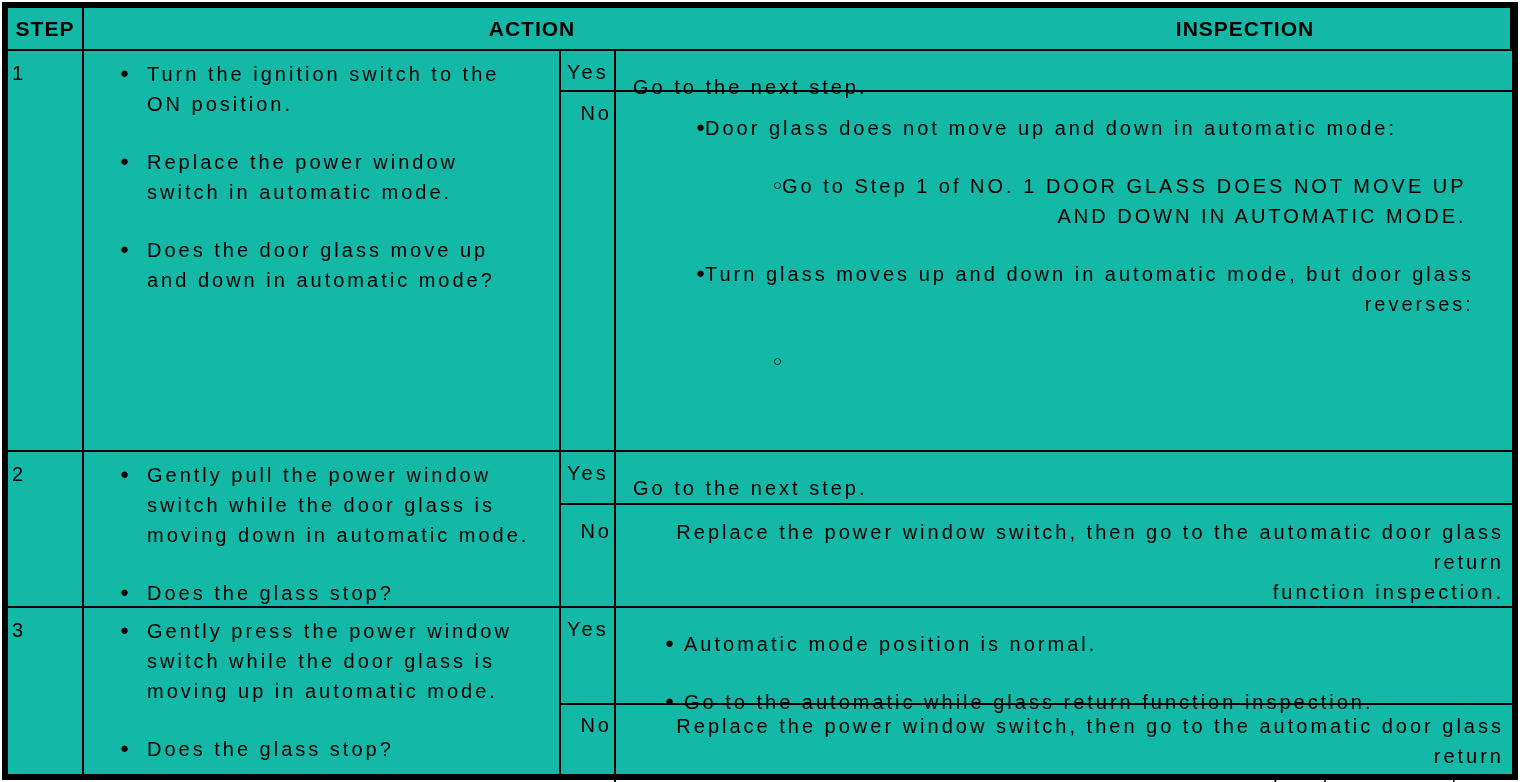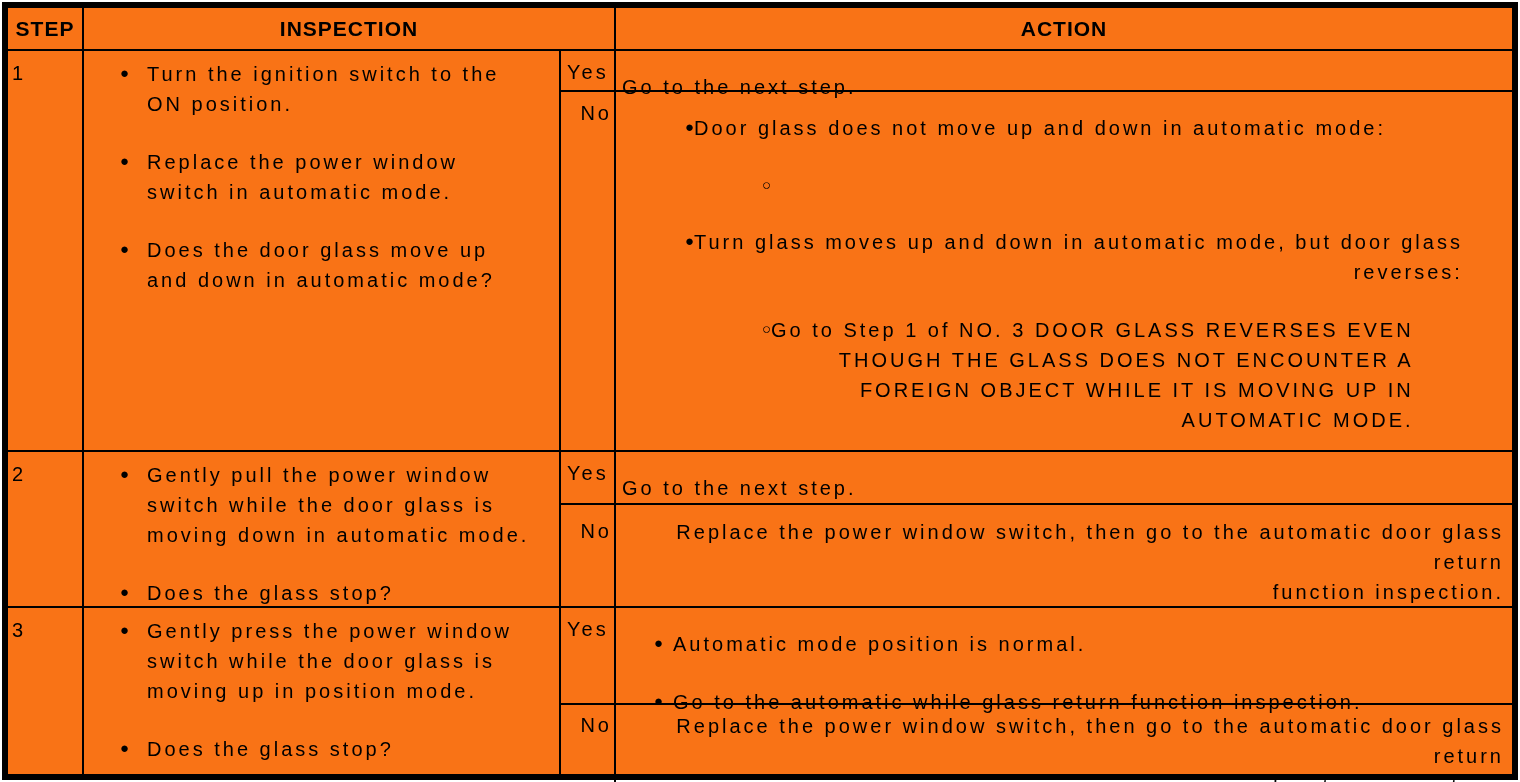--- a/index.html
+++ b/index.html
@@ -1,41 +1,41 @@
 <!DOCTYPE html>
 <html><head>
 <meta charset="utf-8">
 <style>
   * { box-sizing: border-box; margin: 0; padding: 0; }
   html, body { width: 1520px; height: 782px; background: #ffffff; overflow: hidden; }
   body { font-family: "Liberation Sans", "DejaVu Sans", sans-serif; color: #000000; }
 
   .tbl { position: absolute; left: 2px; top: 2px; width: 1516px; height: 778px;
-         border: 6px solid #000; background: #f97316; }
+         border: 6px solid #000; background: #14b8a6; }
 
   
   .hdr { display: flex; height: 43px; border-bottom: 2px solid #000; }
   .hcell { display: flex; align-items: center; justify-content: center;
            font-weight: bold; font-size: 21px; letter-spacing: 1px; }
   .h-step { width: 76px;  border-right: 2px solid #000; }
   .h-insp { width: 532px; border-right: 2px solid #000; }
   .h-act  { flex: 1; }
 
   
   .row { display: flex; }
   .r1 { height: 401px; border-bottom: 2px solid #000; }
   .r2 { height: 156px; border-bottom: 2px solid #000; }
   .r3 { height: 166px; }
 
   .c-step { width: 76px; border-right: 2px solid #000; padding: 8px 2px 0 4px;
             font-size: 20px; line-height: 28px; letter-spacing: 3px; }
   .c-insp { width: 477px; border-right: 2px solid #000; padding: 8px 6px 0 0; }
 
   .rblk { flex: 1; display: flex; flex-direction: column; }
-  .srow { display: flex; }
+  .srow { display: flex; gap: 11px; }
   .sdiv { border-bottom: 2px solid #000; }
   .y1 { height: 41px; } .y2 { height: 53px; } .y3 { height: 97px; }
   .nrow { flex: 1; text-align: right; }
 
   .c-yn  { width: 55px; border-right: 2px solid #000; padding: 7px 2px 0 6px;
            font-size: 20px; line-height: 28px; letter-spacing: 3px; }
   .c-act { flex: 1; padding: 21px 8px 0 6px; }
   .pt12 { padding-top: 12px; } .pt6 { padding-top: 6px; }
 
   .txt { font-size: 20px; line-height: 30px; letter-spacing: 3px; white-space: pre-line; }
@@ -48,22 +48,22 @@
   .lv2 { padding-left: 122px; } .lv2 .mk { width: 27px; }
   .ti .li { padding-left: 32px; } .ti .mk { width: 19px; }
 </style>
 </head>
 <body>
 
 <div class="tbl">
 
   <div class="hdr">
     <div class="hcell h-step">STEP</div>
+    <div class="hcell h-act">ACTION</div>
     <div class="hcell h-insp">INSPECTION</div>
-    <div class="hcell h-act">ACTION</div>
   </div>
 
   <div class="row r1">
     <div class="c-step">1</div>
     <div class="c-insp">
       <div class="li">
         <span class="mk">●</span>
         <span class="txt">Turn the ignition switch to the
 ON position.</span>
       </div>
@@ -87,32 +87,30 @@
       </div>
       <div class="srow nrow">
         <div class="c-yn">No</div>
         <div class="c-act">
           <div class="li lv1">
             <span class="mk">●</span>
             <span class="txt">Door glass does not move up and down in automatic mode:</span>
           </div>
           <div class="li lv2">
             <span class="mk">○</span>
+            <span class="txt">Go to Step 1 of NO. 1 DOOR GLASS DOES NOT MOVE UP
+AND DOWN IN AUTOMATIC MODE.</span>
           </div>
           <div class="li lv1">
             <span class="mk">●</span>
             <span class="txt">Turn glass moves up and down in automatic mode, but door glass
 reverses:</span>
           </div>
           <div class="li lv2">
             <span class="mk">○</span>
-            <span class="txt">Go to Step 1 of NO. 3 DOOR GLASS REVERSES EVEN
-THOUGH THE GLASS DOES NOT ENCOUNTER A
-FOREIGN OBJECT WHILE IT IS MOVING UP IN
-AUTOMATIC MODE.</span>
           </div>
         </div>
       </div>
     </div>
   </div>
 
   <div class="row r2">
     <div class="c-step">2</div>
     <div class="c-insp">
       <div class="li">
@@ -143,21 +141,21 @@
     </div>
   </div>
 
   <div class="row r3">
     <div class="c-step">3</div>
     <div class="c-insp">
       <div class="li">
         <span class="mk">●</span>
         <span class="txt">Gently press the power window
 switch while the door glass is
-moving up in position mode.</span>
+moving up in automatic mode.</span>
       </div>
       <div class="li">
         <span class="mk">●</span>
         <span class="txt">Does the glass stop?</span>
       </div>
     </div>
     <div class="rblk">
       <div class="srow sdiv y3">
         <div class="c-yn">Yes</div>
         <div class="c-act ti">

